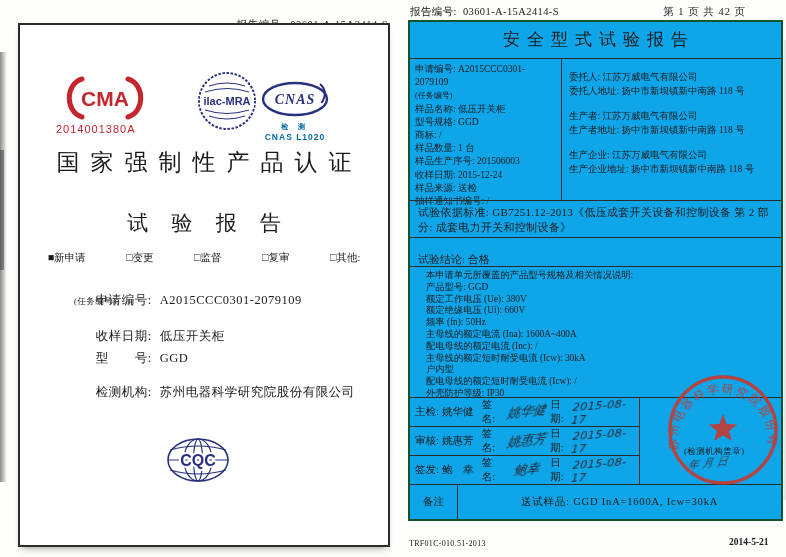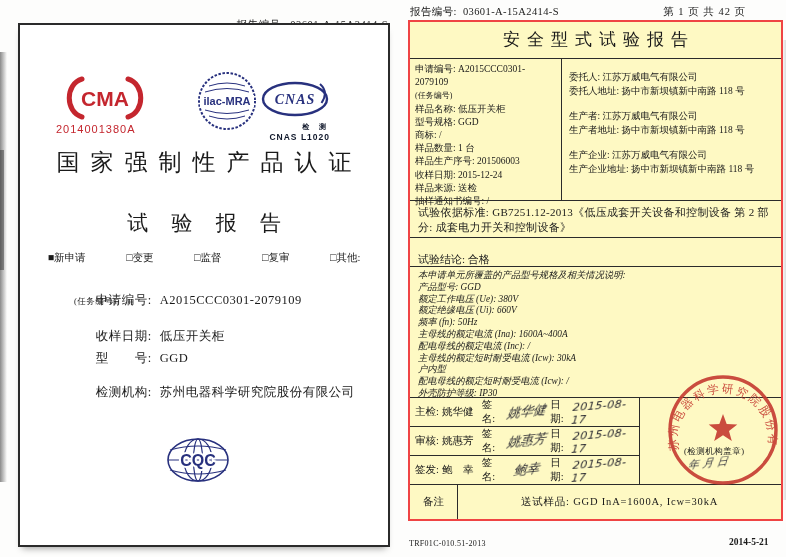--- a/index.html
+++ b/index.html
@@ -13,53 +13,53 @@
               background:linear-gradient(270deg,rgba(120,120,120,.25),rgba(120,120,120,0));}
 
   
   .lp-report-no{position:absolute;left:18px;top:18px;width:370px;text-align:right;font-size:10.5px;letter-spacing:.5px;}
   .lp-report-no .val{margin-left:6px;}
   .page-left{position:absolute;left:18px;top:23px;width:368px;height:520px;border:2px solid #2b2b2b;background:#fff;
              box-shadow:0 5px 7px -4px rgba(0,0,0,.4);}
   .cma{position:absolute;left:36px;top:50px;width:98px;text-align:left;}
   .cma-num{font-size:11px;color:#c4262e;letter-spacing:1px;margin-top:-2px;font-family:"Liberation Sans",sans-serif;}
   .ilac{position:absolute;left:176px;top:45px;}
-  .cnas{position:absolute;left:240px;top:56px;width:70px;text-align:right;color:#0f172a;}
+  .cnas{position:absolute;left:240px;top:56px;width:70px;text-align:center;color:#0369a1;}
   .cnas-sub{font-size:7px;font-weight:bold;letter-spacing:4px;margin-top:1px;}
   .cnas-num{font-size:8.5px;font-weight:bold;letter-spacing:1px;font-family:"Liberation Sans",sans-serif;}
   .lp-title1{position:absolute;left:0;top:122px;width:100%;text-align:center;font-size:23px;letter-spacing:11px;text-indent:11px;}
   .lp-title2{position:absolute;left:0;top:184px;width:100%;text-align:center;font-size:21px;letter-spacing:9px;text-indent:9px;}
   .apply-row{position:absolute;left:0;top:226px;width:100%;text-align:center;font-size:10.5px;}
   .apply-row span{margin:0 19px;}
   .f-line{position:absolute;left:54px;font-size:12.5px;letter-spacing:.5px;white-space:pre;}
   .f-line .val{margin-left:8px;}
   .f-app{top:252px;}
   .f-task{top:271px;font-size:8.5px;}
   .f-prod{top:288px;}
   .f-model{top:310px;}
   .f-agency{top:344px;}
   .cqc{position:absolute;left:146px;top:412px;}
 
   
   .rp-head-left{position:absolute;left:410px;top:5px;font-size:10.5px;letter-spacing:.4px;}
   .rp-head-left .val{margin-left:6px;}
   .rp-head-right{position:absolute;right:40px;top:5px;font-size:10.5px;letter-spacing:1px;}
-  .page-right{position:absolute;left:408px;top:20px;width:371px;height:497px;border:2px solid #ef4444;background:#fef9c3;
+  .page-right{position:absolute;left:408px;top:20px;width:371px;height:497px;border:2px solid #14532d;background:#0ea5e9;
               display:flex;flex-direction:column;box-sizing:content-box;}
   .prow{border-top:1.5px solid #2b2b2b;box-sizing:border-box;}
   .prow.first{border-top:none;}
   .row-title{height:36px;line-height:36px;text-align:center;font-size:17px;letter-spacing:7px;text-indent:7px;}
   .row-info{height:142px;display:flex;}
   .info-left{width:152px;border-right:1.5px solid #2b2b2b;padding:4px 5px;box-sizing:border-box;
              font-size:9.5px;line-height:13.2px;}
   .info-right{flex:1;padding:12px 7px 4px 7px;box-sizing:border-box;font-size:9.5px;line-height:13.5px;}
   .info-right .gap{margin-top:12px;}
   .row-standard{height:37px;padding:4px 8px;font-size:11px;line-height:15px;letter-spacing:.3px;}
   .row-conclusion{height:20px;padding:14px 8px;font-size:11px;}
-  .row-coverage{height:131px;padding:3px 8px;font-size:9.3px;line-height:11.8px;font-style:italic;}
+  .row-coverage{height:131px;padding:3px 16px;font-size:9.3px;line-height:11.8px;}
   .row-sig{height:89px;display:flex;}
   .sig-left{width:230px;border-right:1.5px solid #2b2b2b;box-sizing:border-box;display:flex;flex-direction:column;}
   .sig-row{flex:1;display:flex;align-items:center;padding:0 5px;font-size:10.5px;border-top:1px solid #2b2b2b;}
   .sig-row.first{border-top:none;}
   .sig-role{width:74px;white-space:pre;}
   .sig-name{margin-left:3px;}
   .script{display:inline-block;font-family:"DejaVu Sans",sans-serif;font-style:italic;color:#26262e;
           transform:rotate(-6deg) skewX(-14deg);filter:blur(.2px);}
   .script-name{width:52px;text-align:center;font-size:13px;}
   .script-date{font-size:11px;letter-spacing:.5px;transform:rotate(-4deg) skewX(-10deg);}

